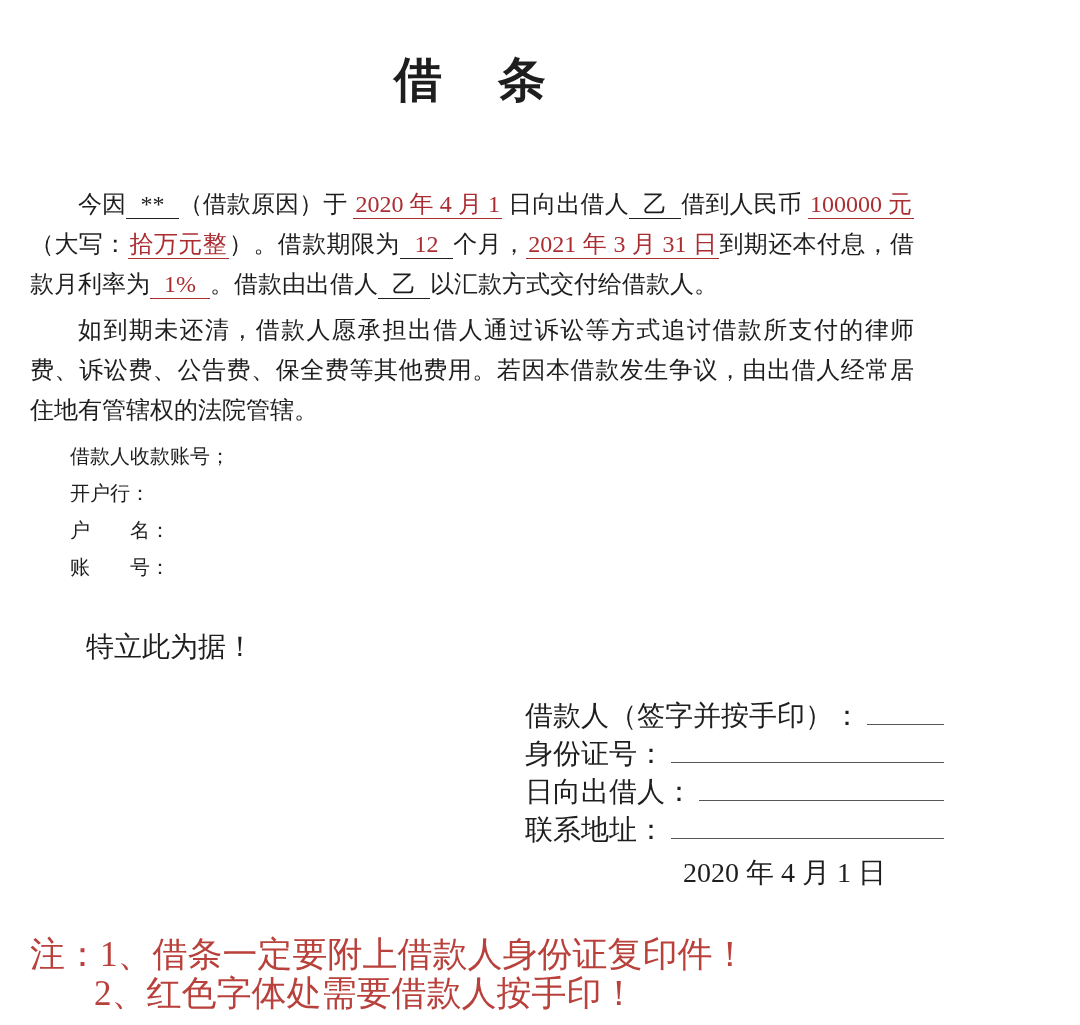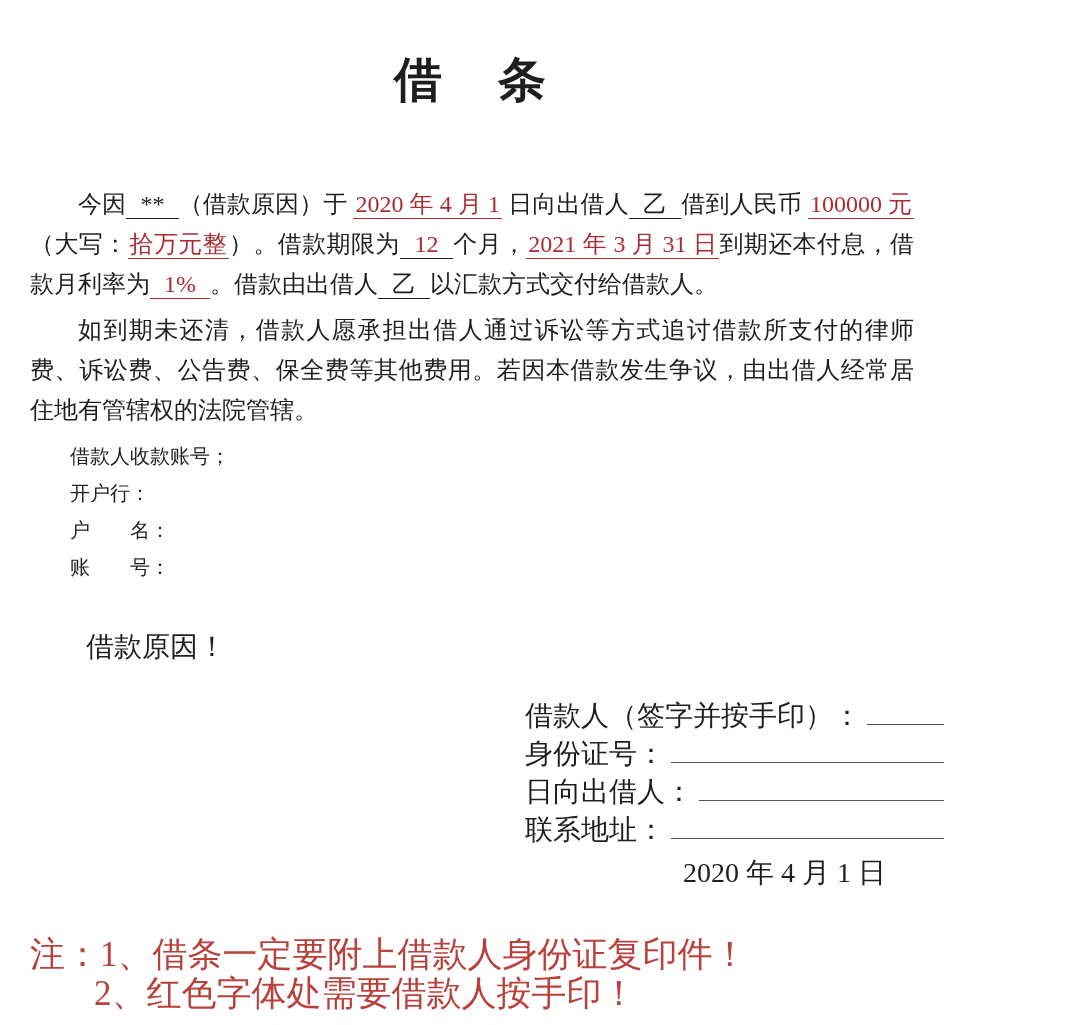--- a/index.html
+++ b/index.html
@@ -109,21 +109,21 @@
 
   <p class="body para2">如到期未还清，借款人愿承担出借人通过诉讼等方式追讨借款所支付的律师费、诉讼费、公告费、保全费等其他费用。若因本借款发生争议，由出借人经常居住地有管辖权的法院管辖。</p>
 
   <div class="account">
     <div class="account-line">借款人收款账号；</div>
     <div class="account-line">开户行：</div>
     <div class="account-line">户　　名：</div>
     <div class="account-line">账　　号：</div>
   </div>
 
-  <div class="attest">借款原因！</div>
+  <div class="attest">特立此为据！</div>
 
   <div class="sign-block">
     <div class="sign-line"><span>借款人（签字并按手印）：</span><span class="blank blank-short"></span></div>
     <div class="sign-line"><span>身份证号：</span><span class="blank blank-long"></span></div>
     <div class="sign-line"><span>日向出借人：</span><span class="blank blank-long"></span></div>
     <div class="sign-line"><span>联系地址：</span><span class="blank blank-long"></span></div>
   </div>
 
   <div class="date-line">2020 年 4 月 1 日</div>
 

